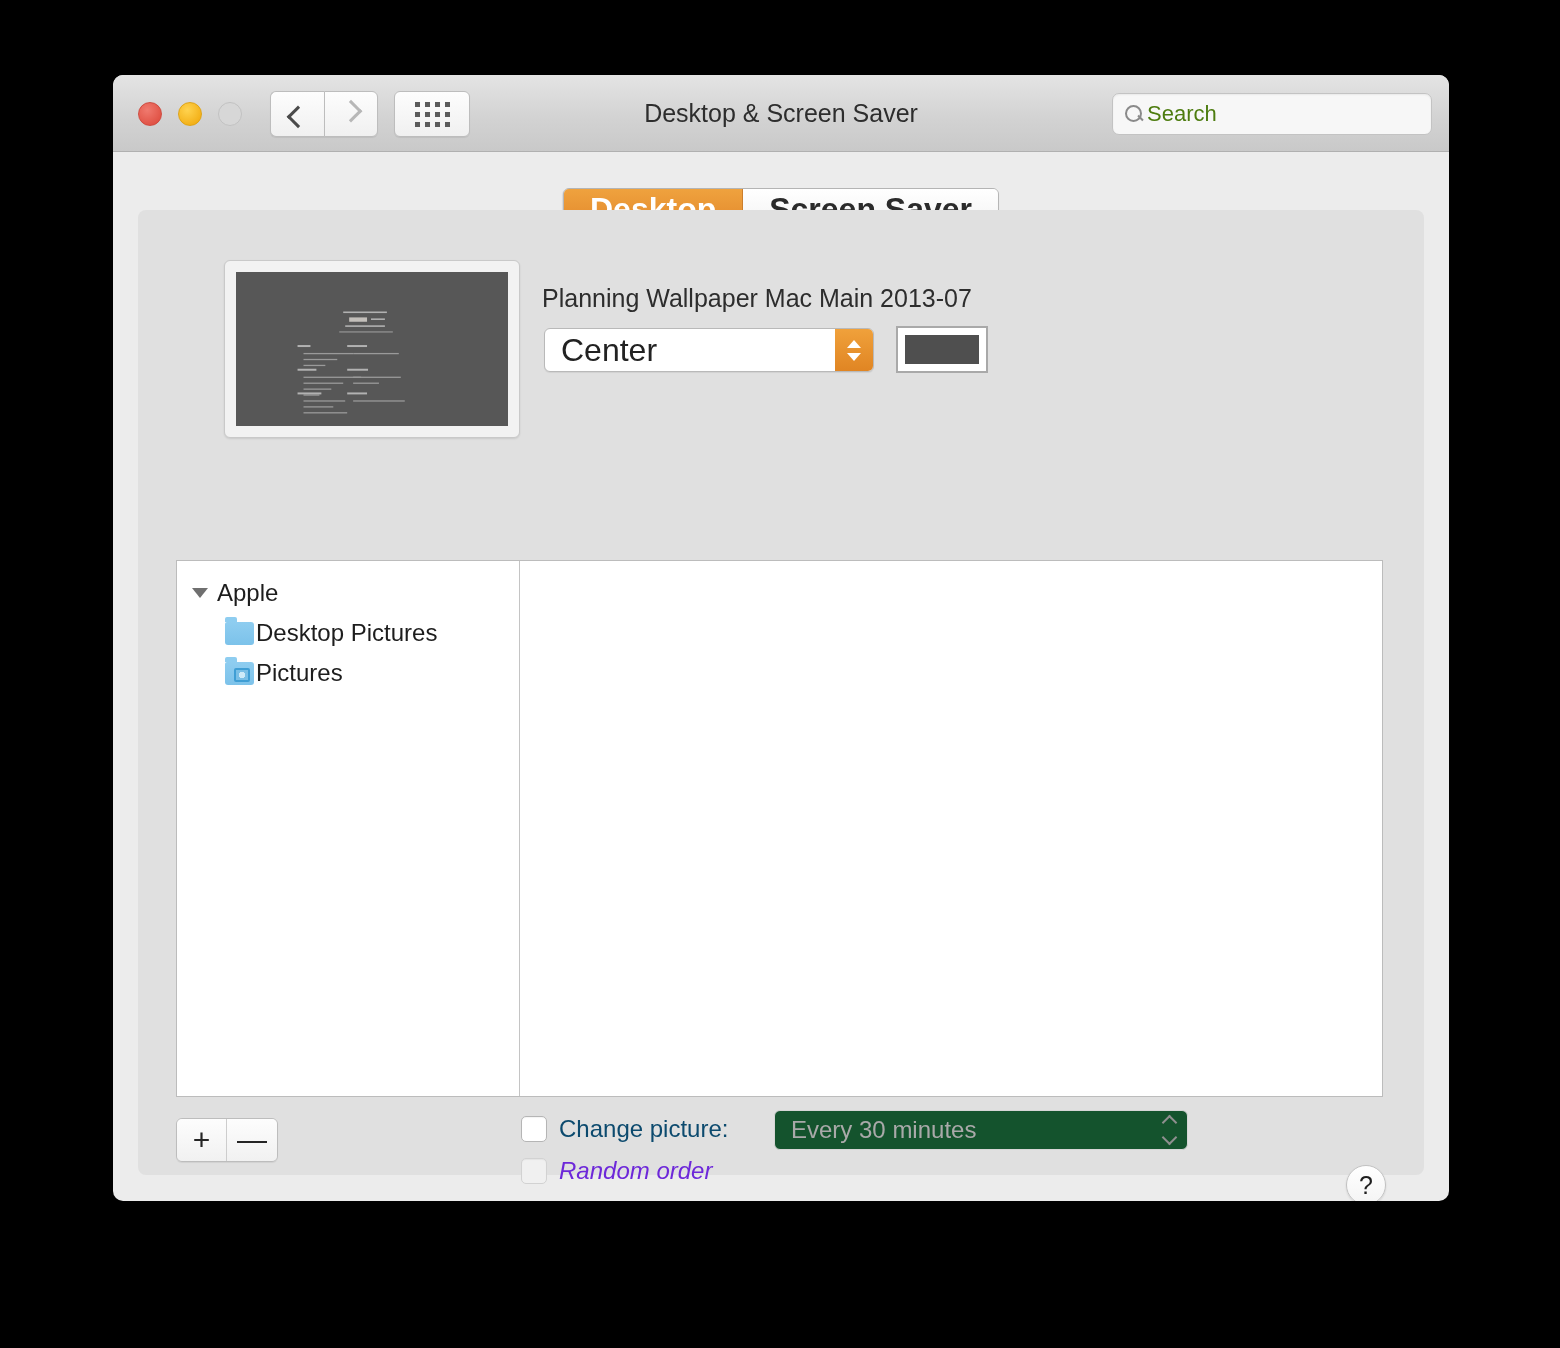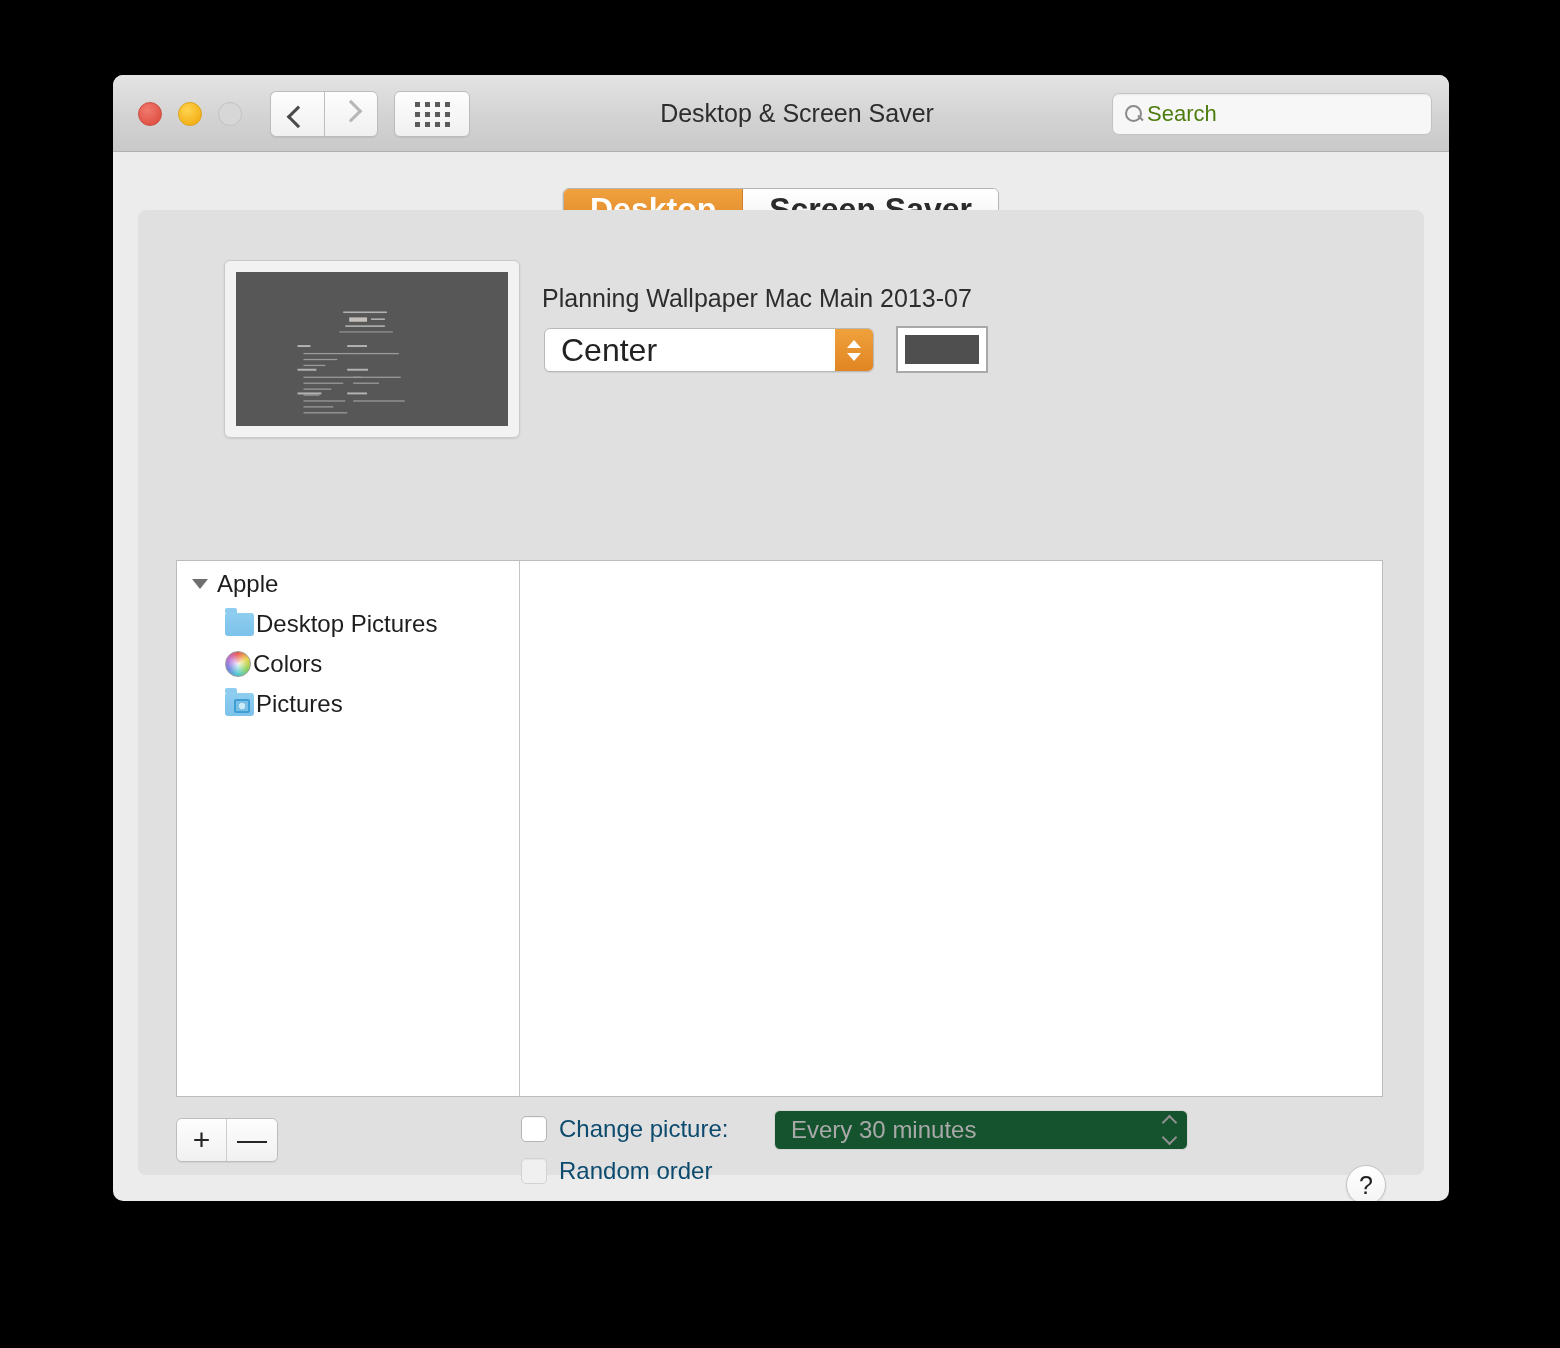--- a/index.html
+++ b/index.html
@@ -51,21 +51,21 @@
   .chev { width: 16px; height: 16px; border-style: solid; border-width: 3px 3px 0 0; }
   .chev.left  { transform: rotate(-135deg) translate(-2px,-2px); border-color: #4a4a4a; }
   .chev.right { transform: rotate(45deg)  translate(-2px,-2px);  border-color: #b7b7b7; }
 
   #grid-dots { display: grid; grid-template-columns: repeat(4, 5px); grid-auto-rows: 5px; gap: 5px; }
   #grid-dots i { display: block; width: 5px; height: 5px; background: #5b5b5b; }
 
   #win-title {
     position: absolute; left: 0; top: 0; width: 100%; height: 77px;
     display: flex; align-items: center; justify-content: center;
-    font-size: 25px; color: #2d2d2d; margin-left: 16px;
+    font-size: 25px; color: #2d2d2d;
   }
 
   #search-field {
     position: absolute; right: 17px; top: 18px;
     width: 320px; height: 42px;
     background: #f7f7f7;
     border: 1px solid #c3c3c3;
     border-radius: 7px;
     display: flex; align-items: center;
     padding-left: 10px;
@@ -169,21 +169,21 @@
   #listbox {
     position: absolute; left: 38px; top: 350px;
     width: 1207px; height: 537px;
     background: #fff;
     border: 1px solid #bcbcbc;
     display: flex;
   }
   #sidebar {
     width: 343px; height: 100%;
     border-right: 1px solid #c4c4c4;
-    padding-top: 3px;
+    padding-top: 12px;
     overflow: hidden;
   }
   #thumb-pane { flex: 1; background: #fff; }
 
   .tree-group {
     display: flex; align-items: center;
     height: 40px; padding-left: 15px;
     font-size: 24px; color: #1d1d1d;
   }
   .disclosure {
@@ -248,21 +248,21 @@
 
   .checkbox {
     width: 26px; height: 26px; flex: none;
     background: #fff;
     border: 1px solid #b5b5b5;
     border-radius: 5px;
     box-shadow: inset 0 1px 1px rgba(0,0,0,0.05);
   }
   .checkbox.disabled { background: #f0f0f0; border-color: #d2d2d2; }
   .cb-label { font-size: 24px; color: #0c4a6e; margin-left: 12px; }
-  .cb-label.disabled { color: #0c4a6e; }
+  .cb-label.disabled { color: #6d28d9; font-style: italic; }
 
   #interval-popup {
     position: absolute; left: 636px; top: 900px;
     width: 414px; height: 40px;
     background: #14532d;
     border: 1px solid #d6d6d6;
     border-radius: 6px;
     display: flex; align-items: center;
   }
   #interval-value { flex: 1; font-size: 24px; color: #a9a9a9; padding-left: 16px; }
@@ -393,24 +393,20 @@
         <div class="tree-group">
           <span class="disclosure"></span>
           <span>Apple</span>
         </div>
 
         <div class="tree-item">
           <span class="folder-icon"></span>
           <span class="label">Desktop Pictures</span>
         </div>
 
-        <div class="tree-item">
-          <span class="color-wheel"></span>
-          <span class="label">Colors</span>
-        </div>
 
 
         <div class="tree-item">
           <span class="folder-icon pictures"></span>
           <span class="label">Pictures</span>
         </div>
 
       </div>
       <div id="thumb-pane"></div>
     </div>

